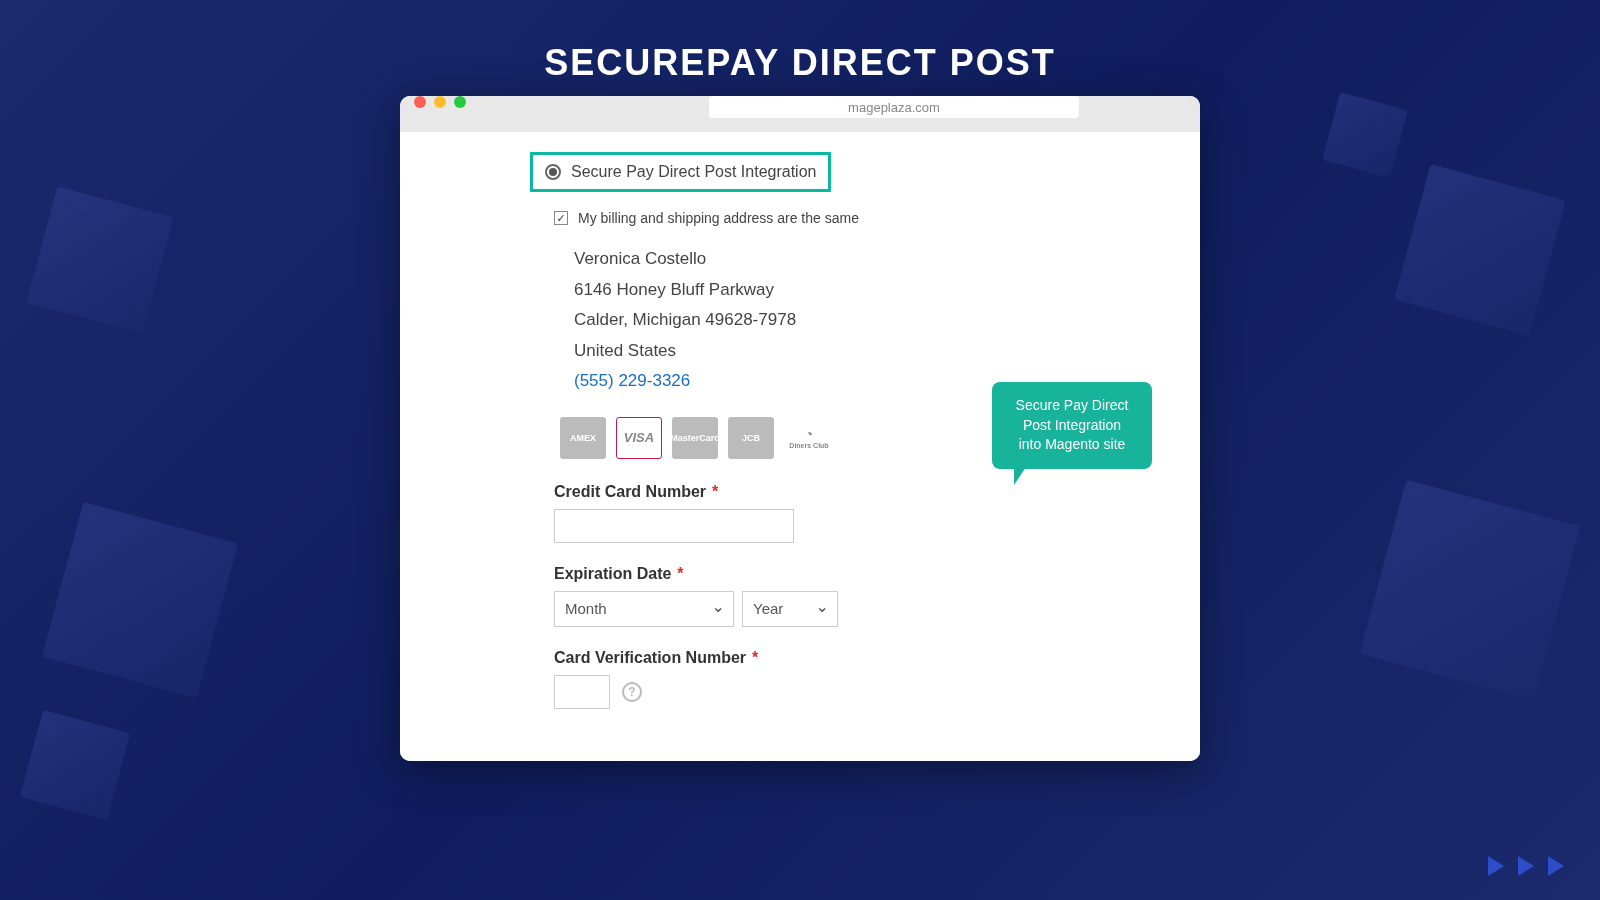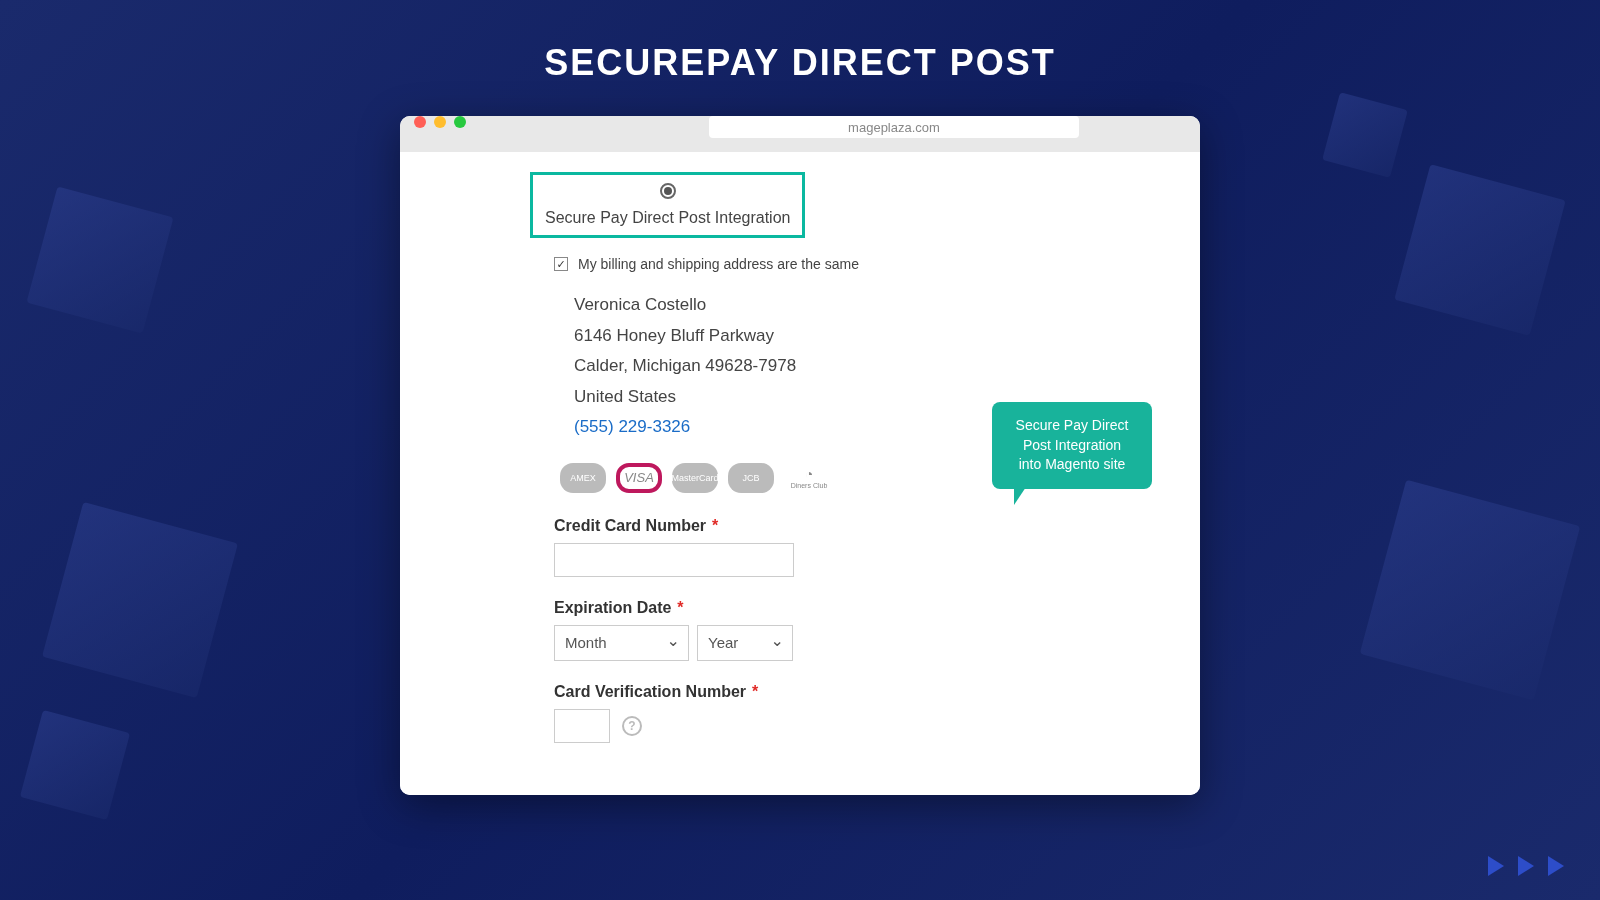--- a/index.html
+++ b/index.html
@@ -25,21 +25,21 @@
 .cube5 { width: 90px; height: 90px; top: 720px; left: 30px; }
 .cube6 { width: 70px; height: 70px; top: 100px; right: 200px; }
 
 .page-title {
   text-align: center;
   color: #fff;
   font-size: 36px;
   font-weight: 800;
   letter-spacing: 2px;
   padding-top: 42px;
-  padding-bottom: 32px;
+  padding-bottom: 12px;
 }
 
 .browser-window {
   width: 800px;
   margin: 0 auto;
   background: #fff;
   border-radius: 10px;
   box-shadow: 0 10px 40px rgba(0,0,0,0.4);
   overflow: hidden;
 }
@@ -76,21 +76,20 @@
   position: relative;
 }
 
 .payment-method-box {
   border: 3px solid #0bb8a0;
   display: inline-flex;
   align-items: center;
   padding: 8px 12px;
   gap: 10px;
   margin-bottom: 18px;
-  flex-direction: column;
 }
 .radio-icon {
   width: 16px; height: 16px;
   border: 2px solid #666;
   border-radius: 50%;
   display: inline-flex;
   align-items: center;
   justify-content: center;
 }
 .radio-icon::after {
@@ -130,31 +129,31 @@
 .card-logos {
   display: flex;
   gap: 10px;
   margin-left: 30px;
   margin-top: 20px;
   margin-bottom: 24px;
   align-items: center;
 }
 .card-logo {
   width: 46px;
-  height: 30px;
+  height: 42px;
   background: #bbb;
-  border-radius: 13px;
+  border-radius: 3px;
   display: flex;
   align-items: center;
   justify-content: center;
   color: #fff;
   font-size: 9px;
-  font-weight: 400;
-}
-.card-logo.visa { background: #fff; color: #888; border: 4px solid #be185d; font-style: italic; font-size: 13px; }
+  font-weight: 700;
+}
+.card-logo.visa { background: #fff; color: #888; border: 1px solid #be185d; font-style: italic; font-size: 13px; }
 .card-logo.diners { background: #fff; color: #888; font-size: 7px; flex-direction: column; border: none; width: 50px; }
 
 .form-group { margin-left: 24px; margin-bottom: 22px; }
 .form-label {
   font-size: 16px;
   font-weight: 600;
   color: #333;
   display: block;
   margin-bottom: 8px;
 }
@@ -181,21 +180,21 @@
   background: #fff;
 }
 .select-box::after {
   content: "⌄";
   position: absolute;
   right: 8px;
   top: 5px;
   font-size: 16px;
   color: #555;
 }
-.month-select { width: 135px; }
+.month-select { width: 180px; }
 .year-select { width: 96px; }
 
 .cvv-row { display: flex; align-items: center; gap: 12px; }
 .help-icon {
   width: 20px; height: 20px;
   border: 2px solid #bbb;
   border-radius: 50%;
   display: inline-flex;
   align-items: center;
   justify-content: center;

